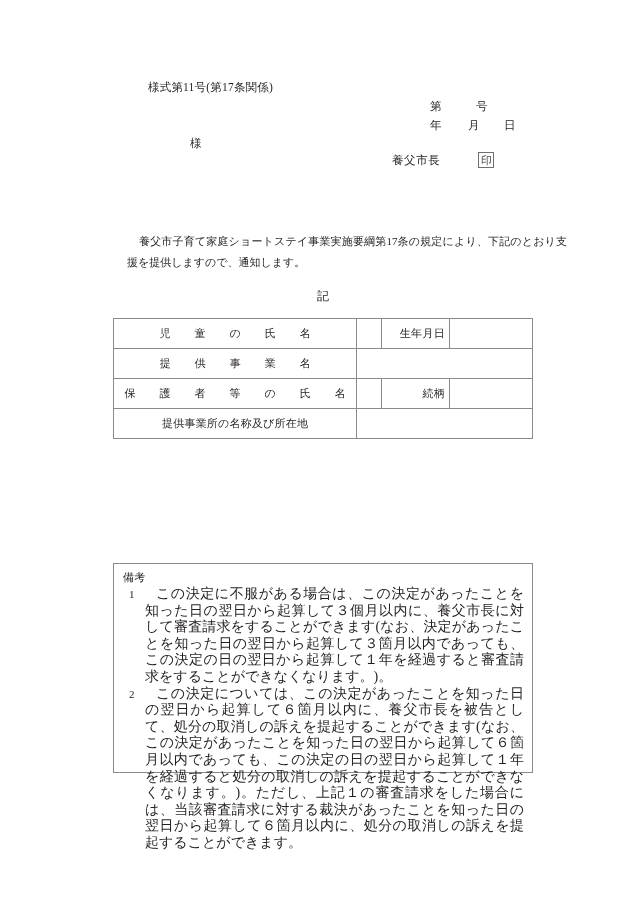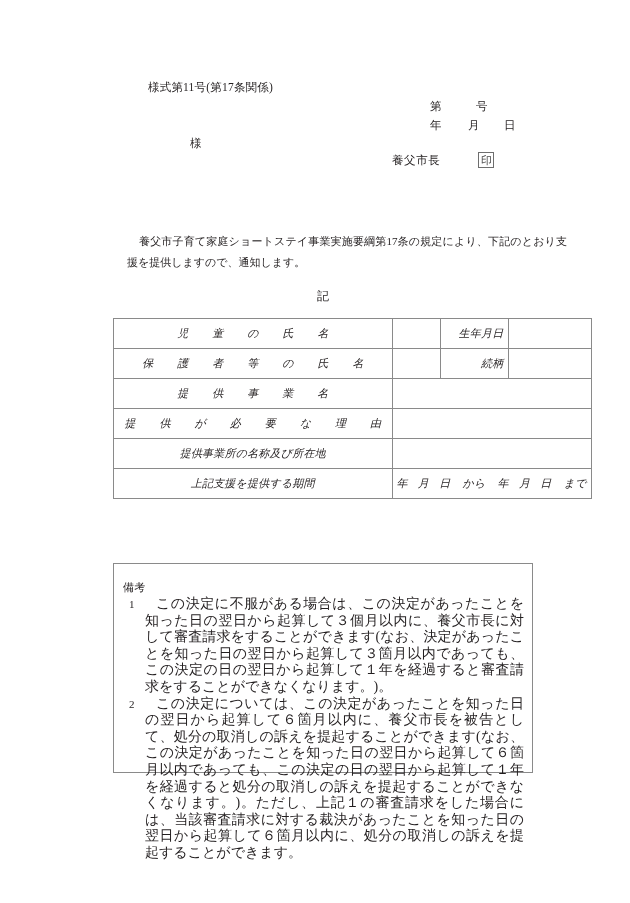--- a/index.html
+++ b/index.html
@@ -104,21 +104,20 @@
     position: absolute;
     left: 113px; top: 318px;
     width: 420px;
     border-collapse: collapse;
   }
   .main-table td {
     border: 1px solid #8a8a8a;
     font-size: 11px;
     padding: 0 4px;
     vertical-align: middle;
-    font-style: italic;
   }
   .lbl {
     width: 147px;
     height: 30px;
     text-align: center;
     white-space: nowrap;
   }
   .lbl-spread {
     letter-spacing: 6.5px;
     text-indent: 6.5px;
@@ -146,21 +145,21 @@
   .period-cell .gap { display: inline-block; width: 12px; }
   .period-cell .gap-s { display: inline-block; width: 10px; }
 
   
   .remarks-box {
     position: absolute;
     left: 113px; top: 563px;
     width: 420px;
     height: 210px;
     border: 1px solid #8a8a8a;
-    padding: 16px 8px 0 9px;
+    padding: 6px 8px 0 9px;
     font-size: 11px;
   }
   .remarks-title {
     font-size: 11px;
     margin-bottom: 1px;
     letter-spacing: 0.3px;
   }
   .remark-item {
     display: flex;
     align-items: flex-start;
@@ -215,42 +214,32 @@
 
   <table class="main-table">
     <tbody>
         <tr>
       <td class="lbl lbl-spread">児　童　の　氏　名</td>
       <td class="val"></td>
       <td class="sub-lbl">生年月日</td>
       <td class="sub-val"></td>
     </tr>
     <tr>
+      <td class="lbl lbl-spread">提　供　事　業　名</td>
+      <td class="val" colspan="3"></td>
+    </tr>
+    <tr>
       <td class="lbl lbl-spread">保　護　者　等　の　氏　名</td>
       <td class="val"></td>
       <td class="sub-lbl">続柄</td>
       <td class="sub-val"></td>
     </tr>
     <tr>
-      <td class="lbl lbl-spread">提　供　事　業　名</td>
-      <td class="val" colspan="3"></td>
-    </tr>
-    <tr>
-      <td class="lbl lbl-spread">提　供　が　必　要　な　理　由</td>
-      <td class="val" colspan="3"></td>
-    </tr>
-    <tr>
       <td class="lbl lbl-tight">提供事業所の名称及び所在地</td>
       <td class="val" colspan="3"></td>
-    </tr>
-    <tr>
-      <td class="lbl lbl-tight">上記支援を提供する期間</td>
-      <td class="period-cell" colspan="3">
-        <span>年</span><span class="gap-s"></span><span>月</span><span class="gap-s"></span><span>日</span><span class="gap"></span><span>から</span><span class="gap"></span><span>年</span><span class="gap-s"></span><span>月</span><span class="gap-s"></span><span>日</span><span class="gap"></span><span>まで</span>
-      </td>
     </tr>
   </tbody>
     </table>
 
   <div class="remarks-box">
     <div class="remarks-title">備考</div>
     <div class="remark-item">
       <div class="remark-num">1</div>
       <div class="remark-text">この決定に不服がある場合は、この決定があったことを知った日の翌日から起算して３個月以内に、養父市長に対して審査請求をすることができます(なお、決定があったことを知った日の翌日から起算して３箇月以内であっても、この決定の日の翌日から起算して１年を経過すると審査請求をすることができなくなります。)。</div>
     </div>

